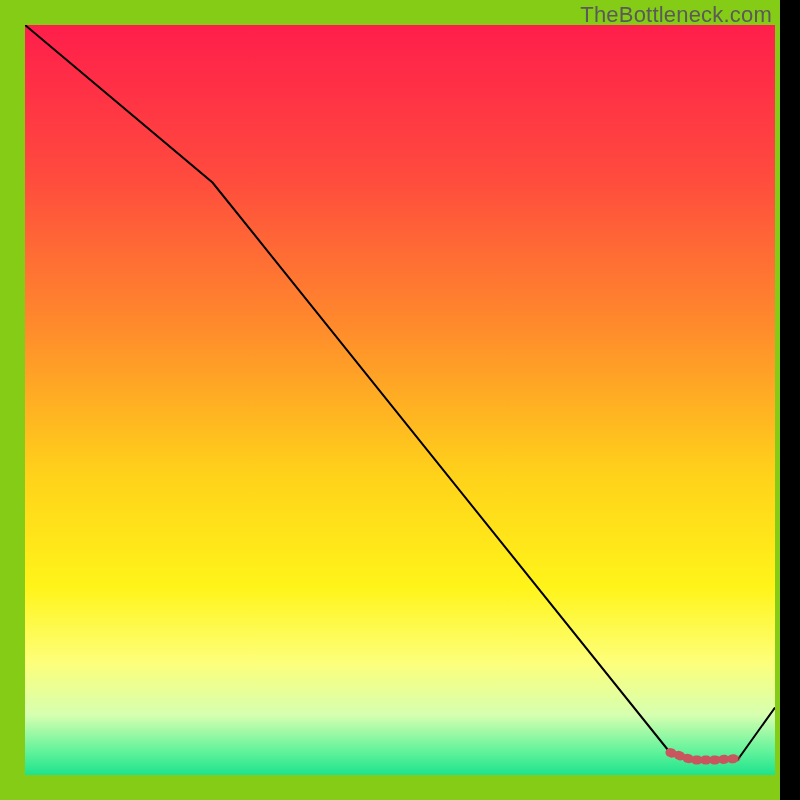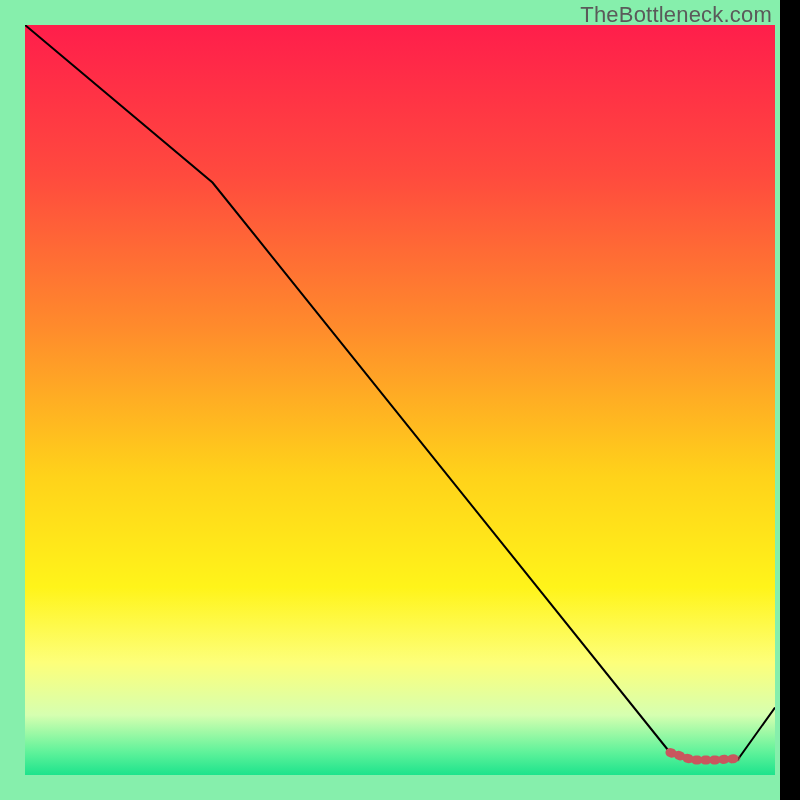--- a/index.html
+++ b/index.html
@@ -8,21 +8,21 @@
     width: 800px;
     height: 800px;
     background: #000;
     overflow: hidden;
     font-family: Arial, Helvetica, sans-serif;
   }
   .frame {
     position: relative;
     width: 780px;
     height: 800px;
-    background: #86efac;
+    background: #84cc16;
   }
   .watermark {
     position: absolute;
     top: 2px;
     right: 8px;
     color: #5a5a5a;
     font-size: 22px;
     font-weight: 400;
     letter-spacing: 0.2px;
     z-index: 10;

